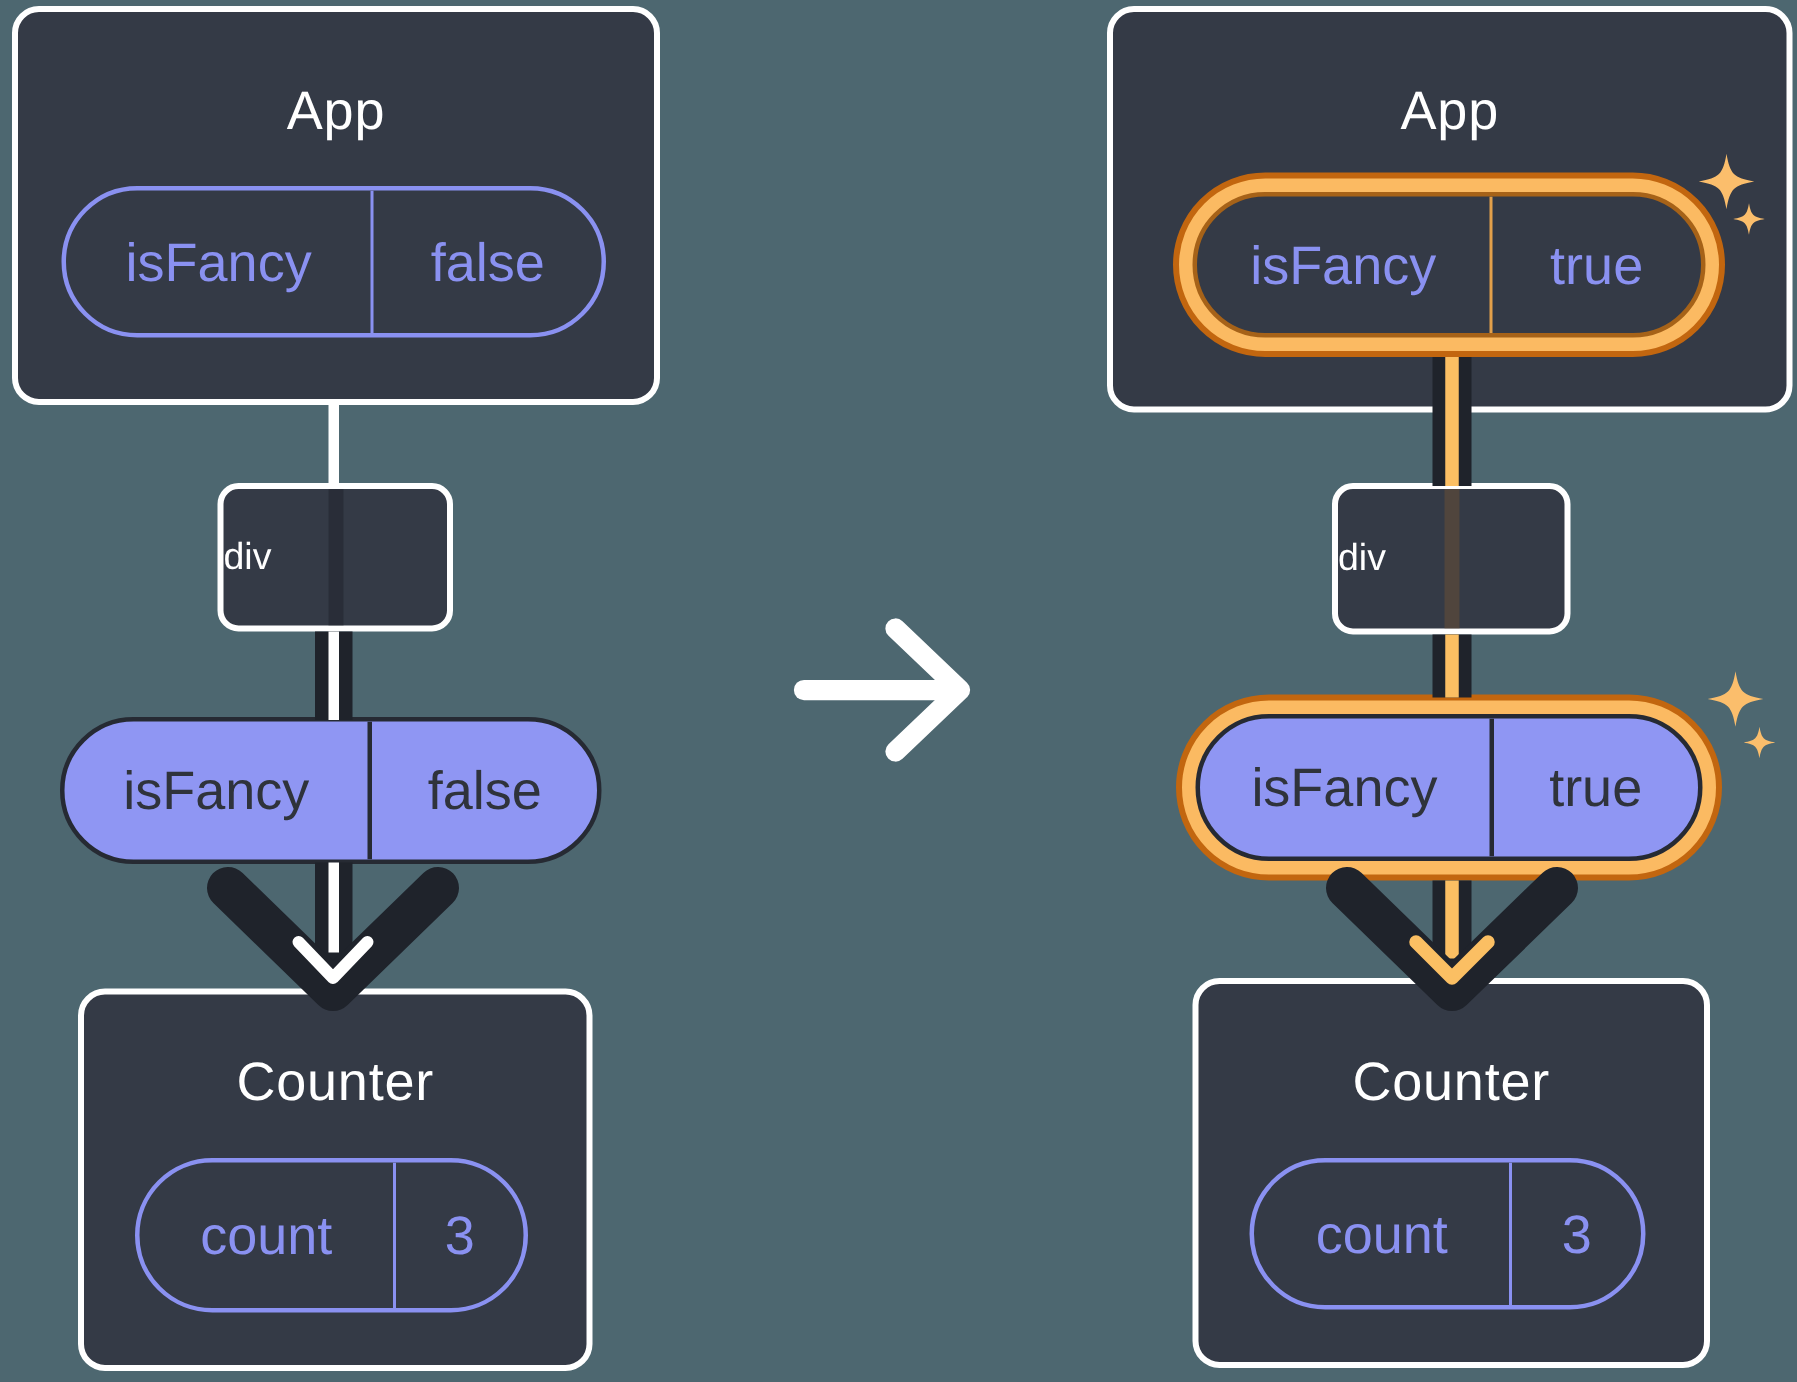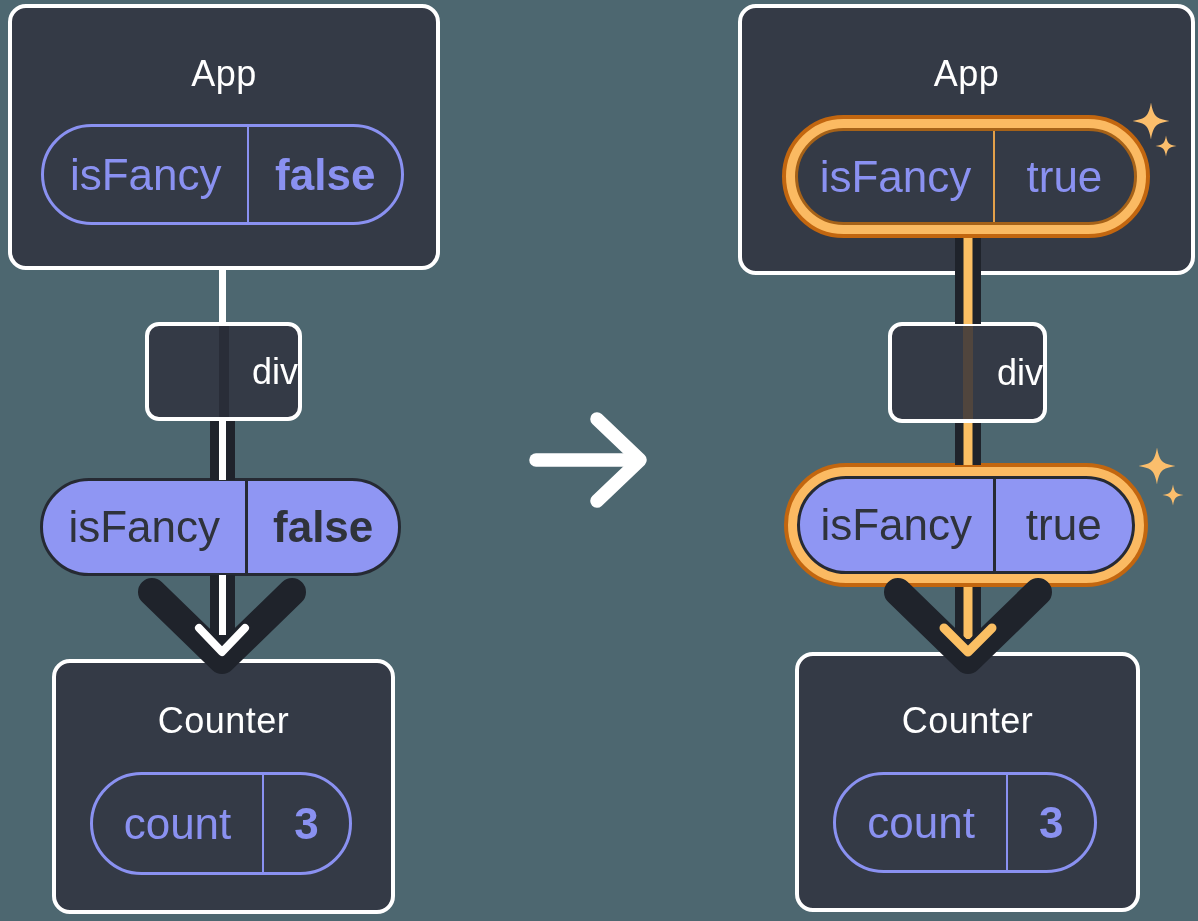--- a/index.html
+++ b/index.html
@@ -31,50 +31,50 @@
     letter-spacing: 0.5px;
   }
   .div-node {
     position: absolute;
     background: var(--card, #343A46);
     border: 4px solid var(--card-border, #FFFFFF);
     border-radius: 14px;
     box-sizing: border-box;
     display: flex;
     align-items: center;
-    justify-content: flex-end;
+    justify-content: flex-start;
     color: var(--white, #FFFFFF);
-    font-size: 36px;
+    font-size: 25px;
   }
   .div-stripe {
     position: absolute;
     top: 0; bottom: 0;
     left: 50%;
     transform: translateX(-50%);
     width: 10px;
   }
   .stripe-dark   { background: rgba(28,32,40,0.45); }
   .stripe-brown  { background: rgba(122,88,48,0.40); }
   .div-label { position: relative; }
   .pill {
     position: absolute;
     display: flex;
     align-items: stretch;
     border-radius: 60px;
     box-sizing: border-box;
     overflow: hidden;
-    font-size: 44px;
+    font-size: 36px;
   }
   .pill-cell {
     display: flex;
     align-items: center;
     justify-content: center;
   }
   .pill-name  { width: 57%; }
-  .pill-value { flex: 1; font-weight: bold; }
+  .pill-value { flex: 1; }
   .pill-name-wide { width: 66%; }
   .pill-outline {
     border: 3px solid var(--purple, #8A91F1);
     color: var(--purple, #8A91F1);
   }
   .pill-filled {
     background: var(--purple-fill, #8F96F3);
     border: 3px solid #262A33;
     color: var(--text-dark, #2F333B);
   }

